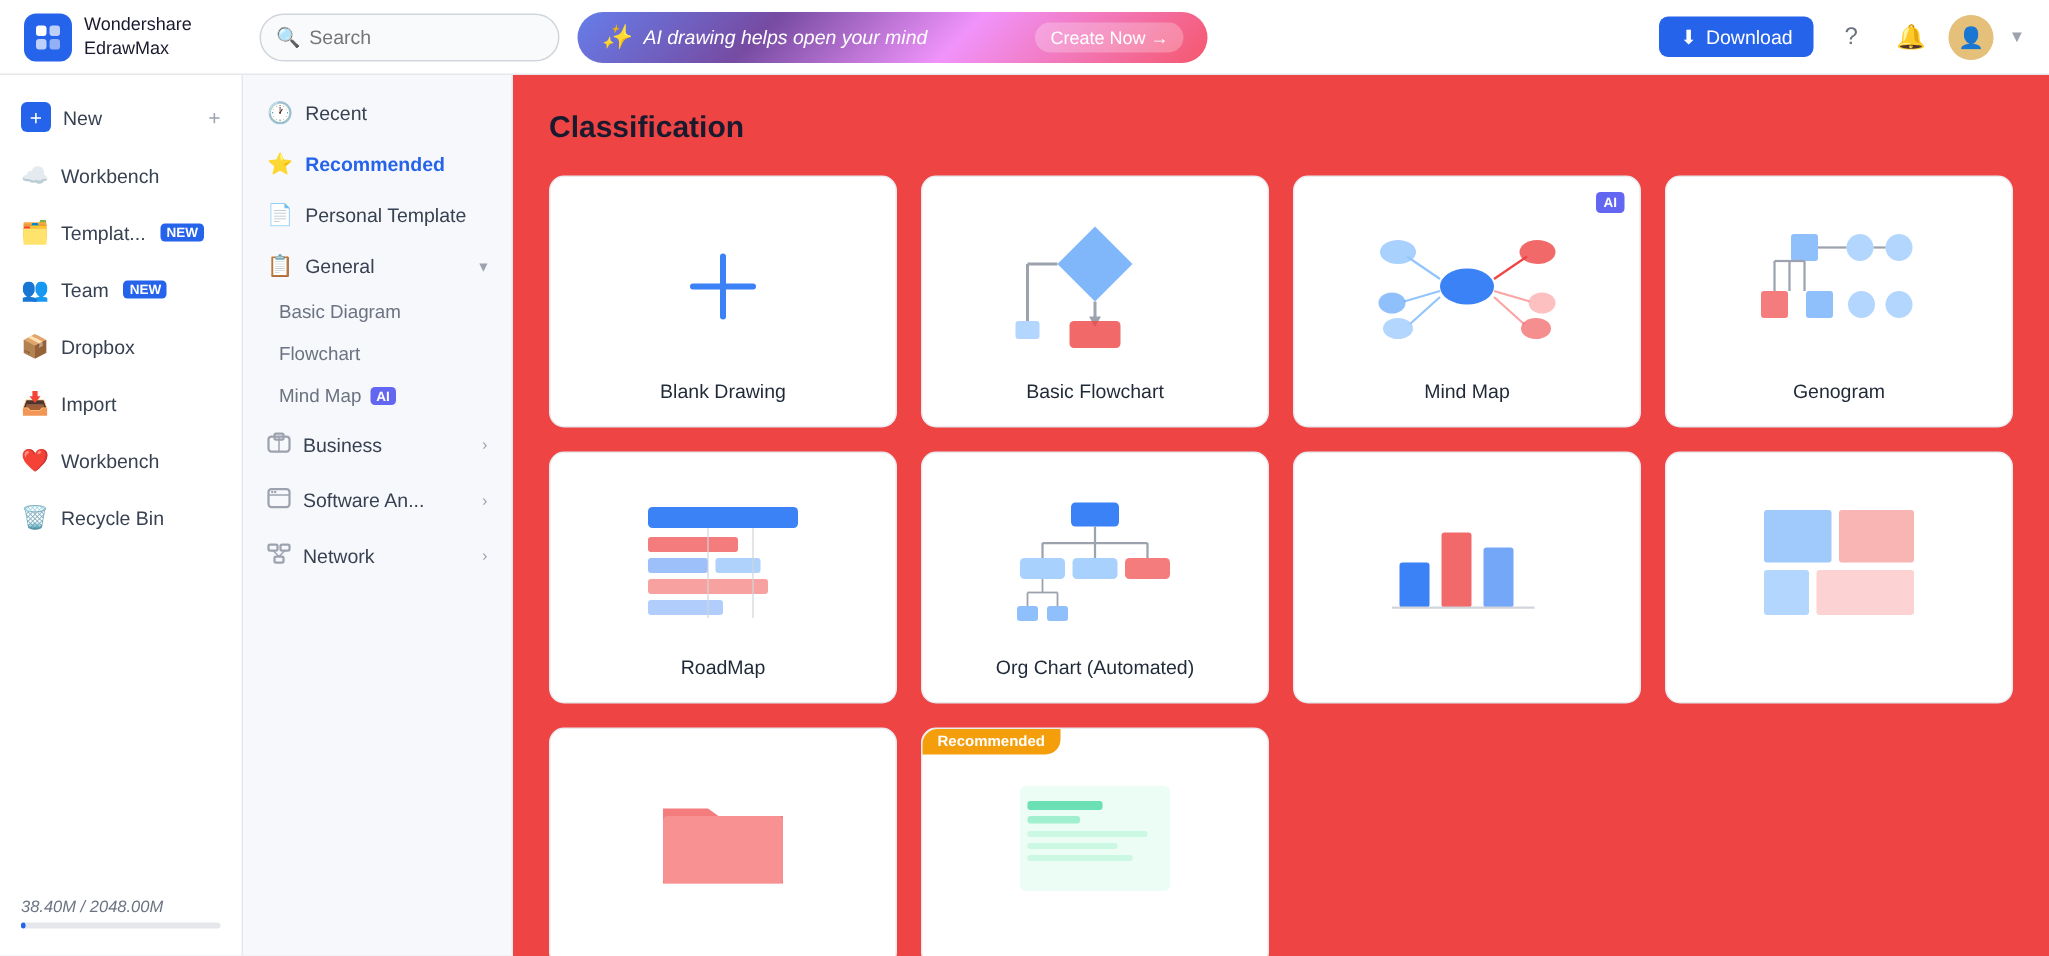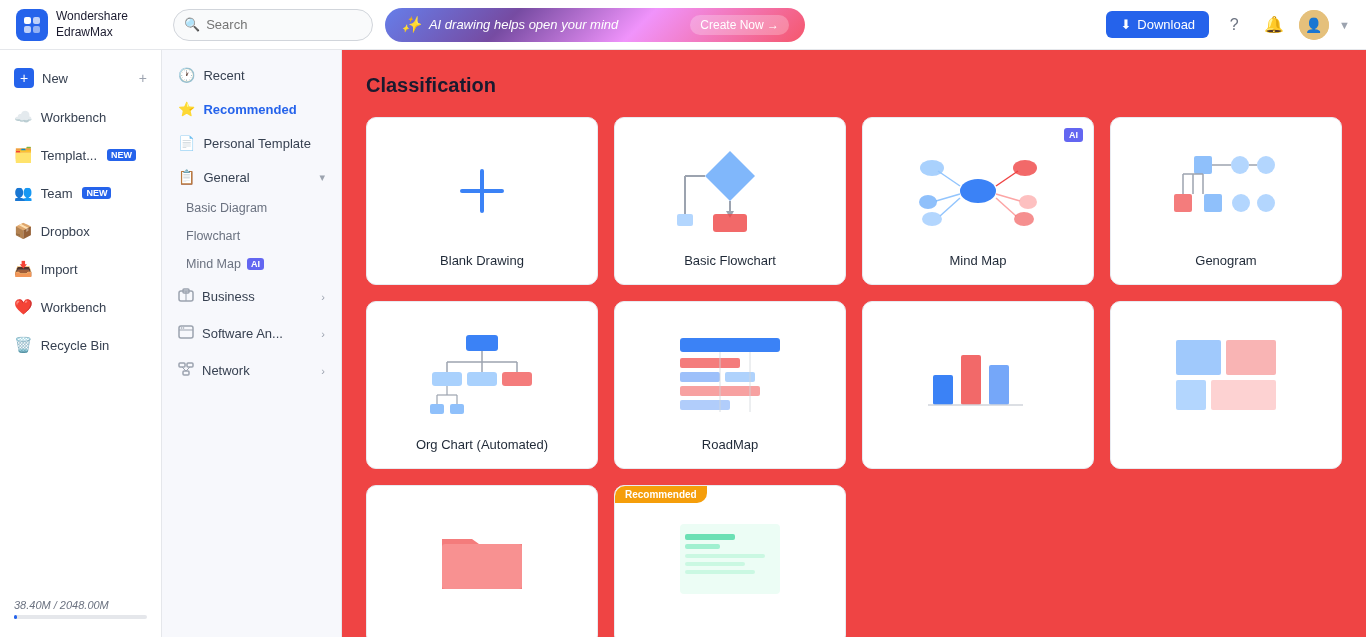--- a/index.html
+++ b/index.html
@@ -577,20 +577,39 @@
             <line x1="27" y1="28" x2="27" y2="48" stroke="#9ca3af" stroke-width="1.5"></line>
           </svg>
         </div>
         <span class="card-label">Genogram</span>
       </div>
 
       <div class="card">
         <div class="card-visual">
           <svg width="120" height="90" viewBox="0 0 120 90">
 
+            <rect x="10" y="8" width="100" height="14" rx="3" fill="#3b82f6"></rect>
+
+            <rect x="10" y="28" width="60" height="10" rx="2" fill="#ef4444" opacity="0.7"></rect>
+            <rect x="10" y="42" width="40" height="10" rx="2" fill="#3b82f6" opacity="0.5"></rect>
+            <rect x="55" y="42" width="30" height="10" rx="2" fill="#60a5fa" opacity="0.5"></rect>
+            <rect x="10" y="56" width="80" height="10" rx="2" fill="#ef4444" opacity="0.5"></rect>
+            <rect x="10" y="70" width="50" height="10" rx="2" fill="#3b82f6" opacity="0.4"></rect>
+
+            <line x1="50" y1="22" x2="50" y2="82" stroke="#d1d5db" stroke-width="0.8"></line>
+            <line x1="80" y1="22" x2="80" y2="82" stroke="#d1d5db" stroke-width="0.8"></line>
+          </svg>
+        </div>
+        <span class="card-label">RoadMap</span>
+      </div>
+
+      <div class="card">
+        <div class="card-visual">
+          <svg width="120" height="90" viewBox="0 0 120 90">
+
             <rect x="44" y="5" width="32" height="16" rx="3" fill="#3b82f6"></rect>
             <line x1="60" y1="21" x2="60" y2="32" stroke="#9ca3af" stroke-width="1.5"></line>
 
             <line x1="25" y1="32" x2="95" y2="32" stroke="#9ca3af" stroke-width="1.5"></line>
 
             <line x1="25" y1="32" x2="25" y2="42" stroke="#9ca3af" stroke-width="1.5"></line>
             <line x1="60" y1="32" x2="60" y2="42" stroke="#9ca3af" stroke-width="1.5"></line>
             <line x1="95" y1="32" x2="95" y2="42" stroke="#9ca3af" stroke-width="1.5"></line>
 
             <rect x="10" y="42" width="30" height="14" rx="3" fill="#93c5fd" opacity="0.8"></rect>
@@ -599,39 +618,20 @@
 
             <line x1="25" y1="56" x2="25" y2="65" stroke="#9ca3af" stroke-width="1.2"></line>
             <line x1="15" y1="65" x2="35" y2="65" stroke="#9ca3af" stroke-width="1.2"></line>
             <line x1="15" y1="65" x2="15" y2="74" stroke="#9ca3af" stroke-width="1.2"></line>
             <line x1="35" y1="65" x2="35" y2="74" stroke="#9ca3af" stroke-width="1.2"></line>
             <rect x="8" y="74" width="14" height="10" rx="2" fill="#60a5fa" opacity="0.7"></rect>
             <rect x="28" y="74" width="14" height="10" rx="2" fill="#60a5fa" opacity="0.7"></rect>
           </svg>
         </div>
         <span class="card-label">Org Chart (Automated)</span>
-      </div>
-
-      <div class="card">
-        <div class="card-visual">
-          <svg width="120" height="90" viewBox="0 0 120 90">
-
-            <rect x="10" y="8" width="100" height="14" rx="3" fill="#3b82f6"></rect>
-
-            <rect x="10" y="28" width="60" height="10" rx="2" fill="#ef4444" opacity="0.7"></rect>
-            <rect x="10" y="42" width="40" height="10" rx="2" fill="#3b82f6" opacity="0.5"></rect>
-            <rect x="55" y="42" width="30" height="10" rx="2" fill="#60a5fa" opacity="0.5"></rect>
-            <rect x="10" y="56" width="80" height="10" rx="2" fill="#ef4444" opacity="0.5"></rect>
-            <rect x="10" y="70" width="50" height="10" rx="2" fill="#3b82f6" opacity="0.4"></rect>
-
-            <line x1="50" y1="22" x2="50" y2="82" stroke="#d1d5db" stroke-width="0.8"></line>
-            <line x1="80" y1="22" x2="80" y2="82" stroke="#d1d5db" stroke-width="0.8"></line>
-          </svg>
-        </div>
-        <span class="card-label">RoadMap</span>
       </div>
 
 
       <div class="card">
         <div class="card-visual">
           <svg width="110" height="80" viewBox="0 0 110 80">
             <rect x="10" y="40" width="20" height="30" rx="2" fill="#3b82f6"></rect>
             <rect x="38" y="20" width="20" height="50" rx="2" fill="#ef4444" opacity="0.8"></rect>
             <rect x="66" y="30" width="20" height="40" rx="2" fill="#3b82f6" opacity="0.7"></rect>
             <line x1="5" y1="70" x2="100" y2="70" stroke="#d1d5db" stroke-width="1.5"></line>

